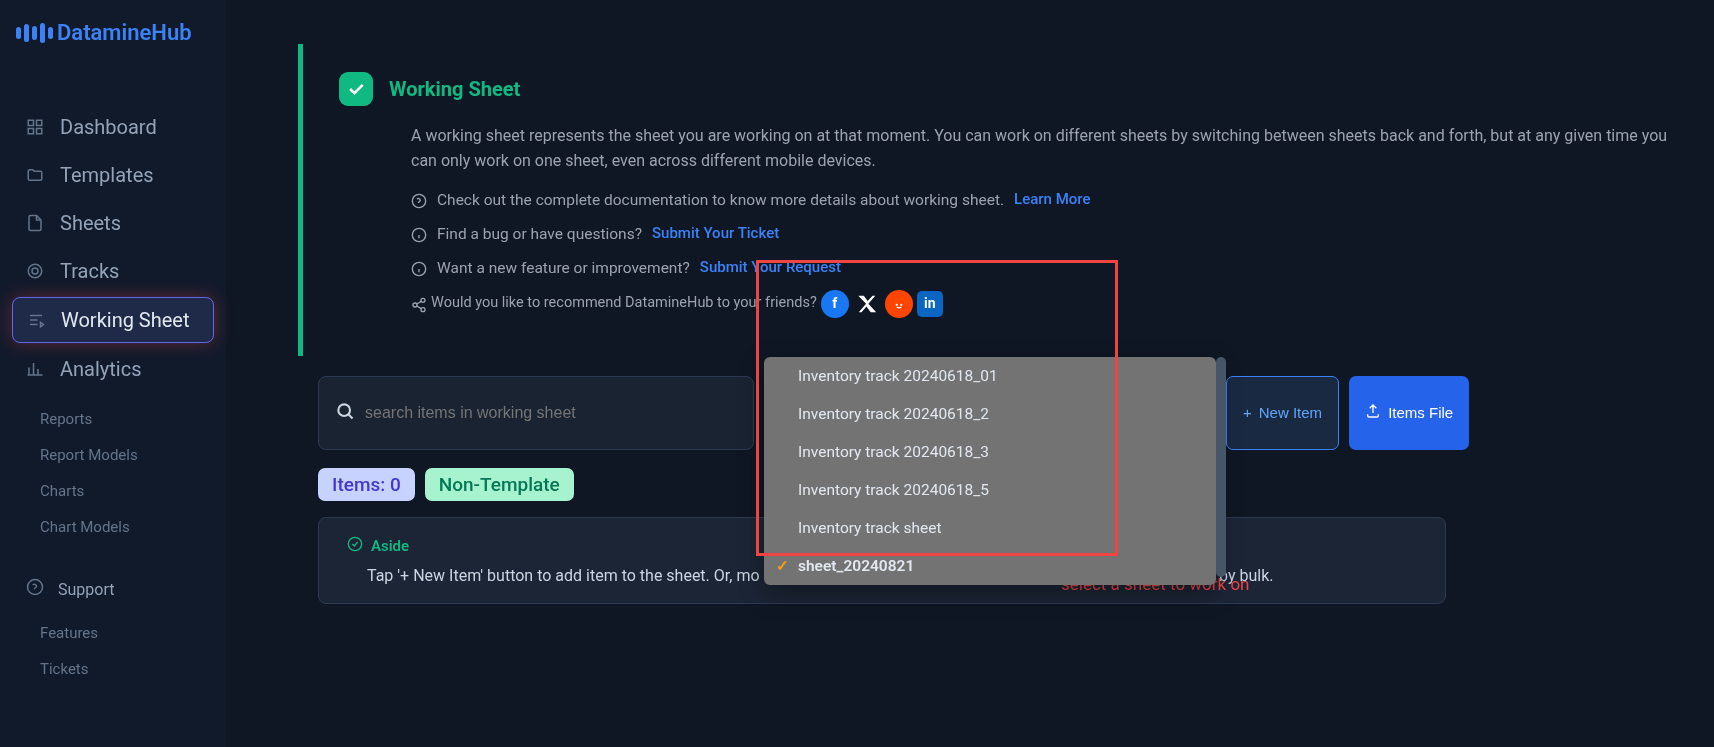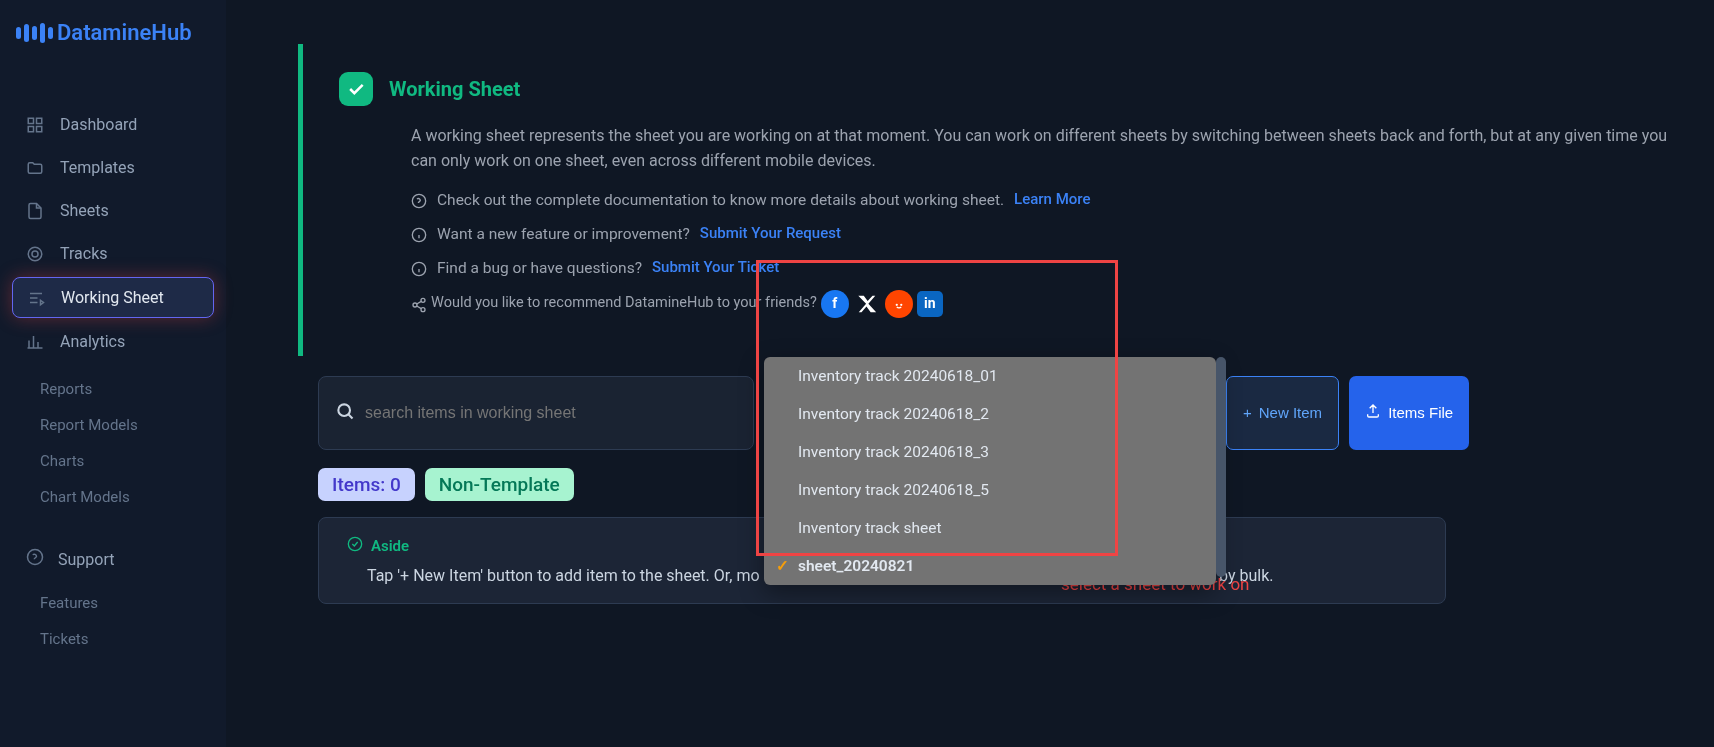--- a/index.html
+++ b/index.html
@@ -43,21 +43,21 @@
     .logo-bars span:nth-child(2){height:18px}
     .logo-bars span:nth-child(3){height:14px}
     .logo-bars span:nth-child(4){height:20px}
     .logo-bars span:nth-child(5){height:12px}
     .nav-item {
       display: flex;
       align-items: center;
       gap: 14px;
       padding: 10px 14px;
       color: #94a3b8;
-      font-size: 16px;
+      font-size: 20px;
       cursor: pointer;
       border-radius: 8px;
       margin-bottom: 4px;
     }
     .nav-item .icon { width: 20px; display: inline-flex; color: #64748b; }
     .nav-item.active {
       background: #1e2a47;
       color: #e2e8f0;
       border: 1px solid #6366f1;
       box-shadow: 0 0 18px rgba(239,68,68,0.35);
@@ -385,30 +385,30 @@
               <path d="M9 9a3 3 0 015 2c0 2-3 2-3 4M12 18h.01"></path>
             </svg></span>
         <span>Check out the complete documentation to know more details about working sheet.</span>
         <span class="info-link">Learn More</span>
       </div>
       <div class="info-line">
         <span class="ic"><svg viewBox="0 0 24 24" width="16" height="16" fill="none" stroke="currentColor" stroke-width="2">
               <circle cx="12" cy="12" r="10"></circle>
               <path d="M12 8v.01M12 12v5"></path>
             </svg></span>
-        <span>Want a new feature or improvement?</span>
-        <span class="info-link">Submit Your Request</span>
+        <span>Find a bug or have questions?</span>
+        <span class="info-link">Submit Your Ticket</span>
       </div>
       <div class="info-line">
         <span class="ic"><svg viewBox="0 0 24 24" width="16" height="16" fill="none" stroke="currentColor" stroke-width="2">
               <circle cx="12" cy="12" r="10"></circle>
               <path d="M12 8v.01M12 12v5"></path>
             </svg></span>
-        <span>Find a bug or have questions?</span>
-        <span class="info-link">Submit Your Ticket</span>
+        <span>Want a new feature or improvement?</span>
+        <span class="info-link">Submit Your Request</span>
       </div>
       <div class="info-line social-row">
         <span class="ic"><svg viewBox="0 0 24 24" width="16" height="16" fill="none" stroke="currentColor" stroke-width="2">
               <circle cx="18" cy="5" r="3"></circle>
               <circle cx="6" cy="12" r="3"></circle>
               <circle cx="18" cy="19" r="3"></circle>
               <path d="M8.6 10.5l6.8-4M8.6 13.5l6.8 4"></path>
             </svg></span>
         <span style="font-size:14.5px">Would you like to recommend DatamineHub to your friends?</span>
         <span class="social-icon fb">f</span>

